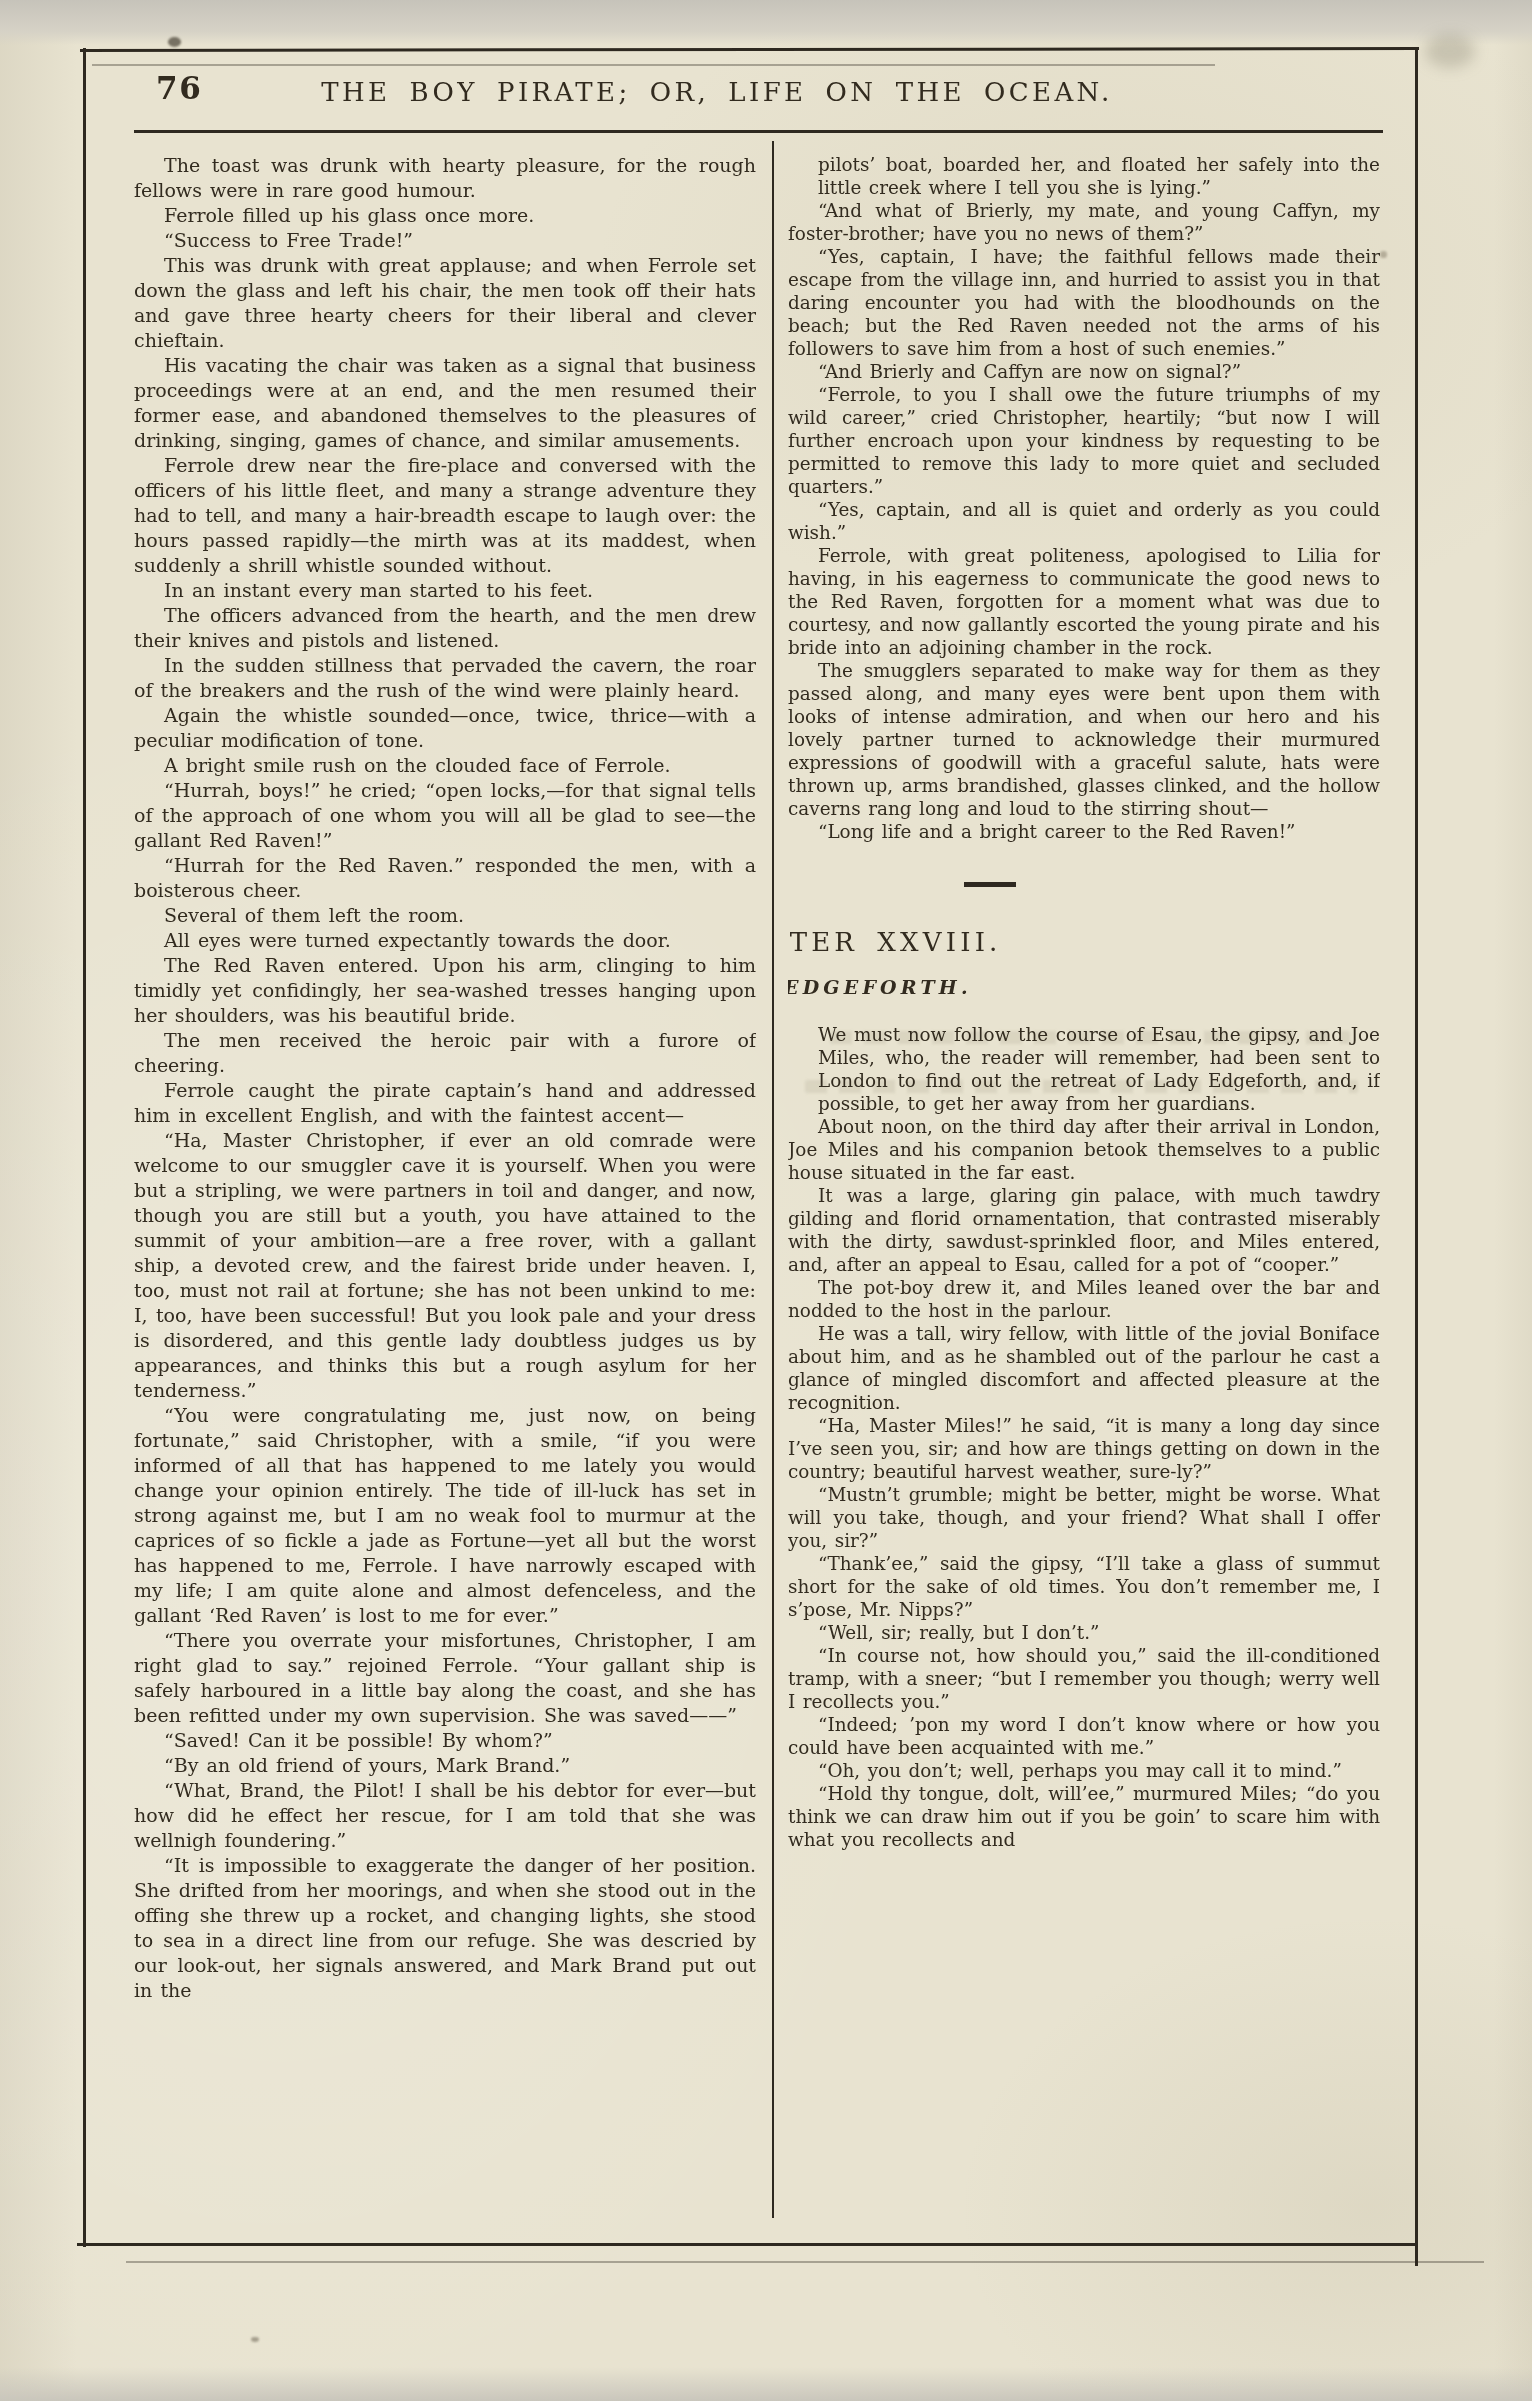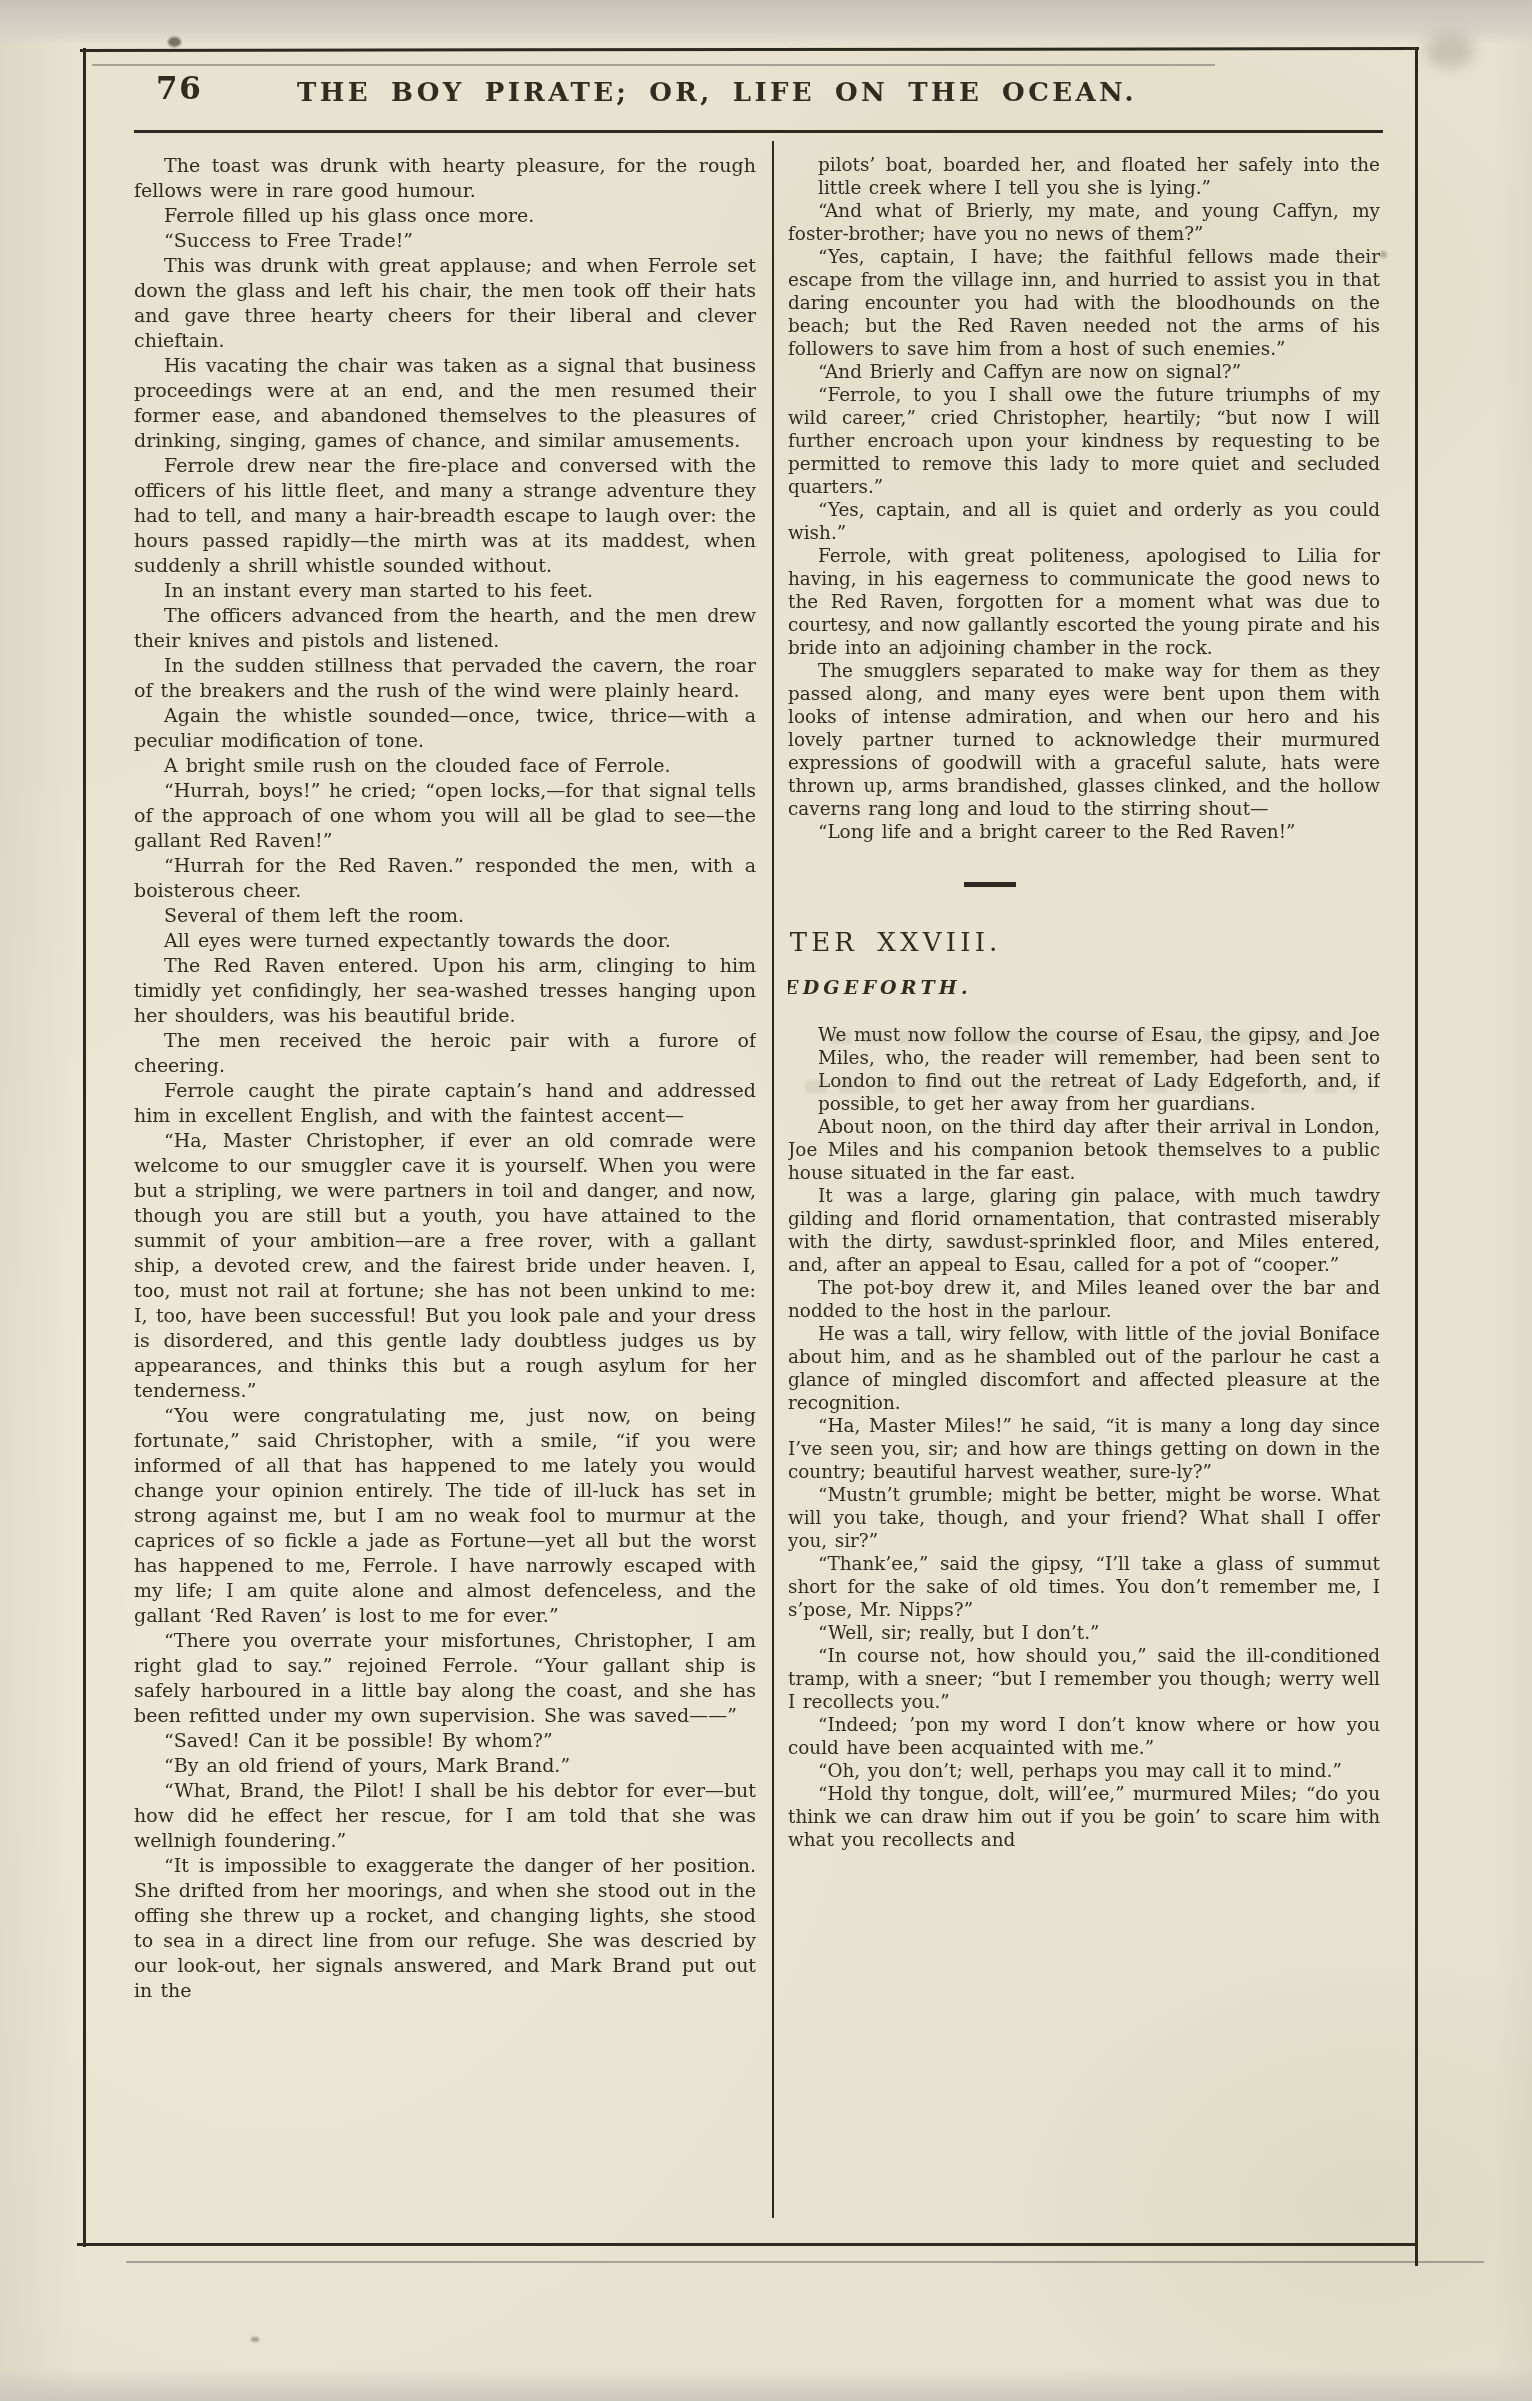--- a/index.html
+++ b/index.html
@@ -27,21 +27,21 @@
     background:linear-gradient(rgba(190,187,177,0),#c9c6bc);}
   .speck{position:absolute;border-radius:50%;pointer-events:none;}
 
   
   .rule{position:absolute;background:#2e2920;}
   .rule.faint{opacity:.35;}
 
   
   .pageno{position:absolute;left:156px;top:70px;font-size:31px;font-weight:bold;letter-spacing:1.7px;}
   .running-title{position:absolute;left:214px;top:77px;width:1006px;text-align:center;
-    font-size:26px;font-weight:bold;letter-spacing:3.4px;word-spacing:7.5px;white-space:nowrap;}
+    font-size:26px;font-weight:normal;letter-spacing:3.4px;word-spacing:7.5px;white-space:nowrap;}
 
   
   .col{position:absolute;top:153px;text-align:justify;overflow:hidden;}
   .col p{margin:0;text-indent:30px;}
   .col p.flush{text-indent:0;margin-left:30px;}
   .left-col{left:134px;width:622px;height:2080px;font-size:19px;line-height:25px;word-spacing:2.1px;}
   .right-col{left:788px;width:592px;height:2080px;font-size:18.4px;line-height:23px;word-spacing:1.7px;}
 
   
   .chap-divider{width:52px;height:5px;background:#2e2920;margin:39px auto 0;transform:translateX(-94px);}

